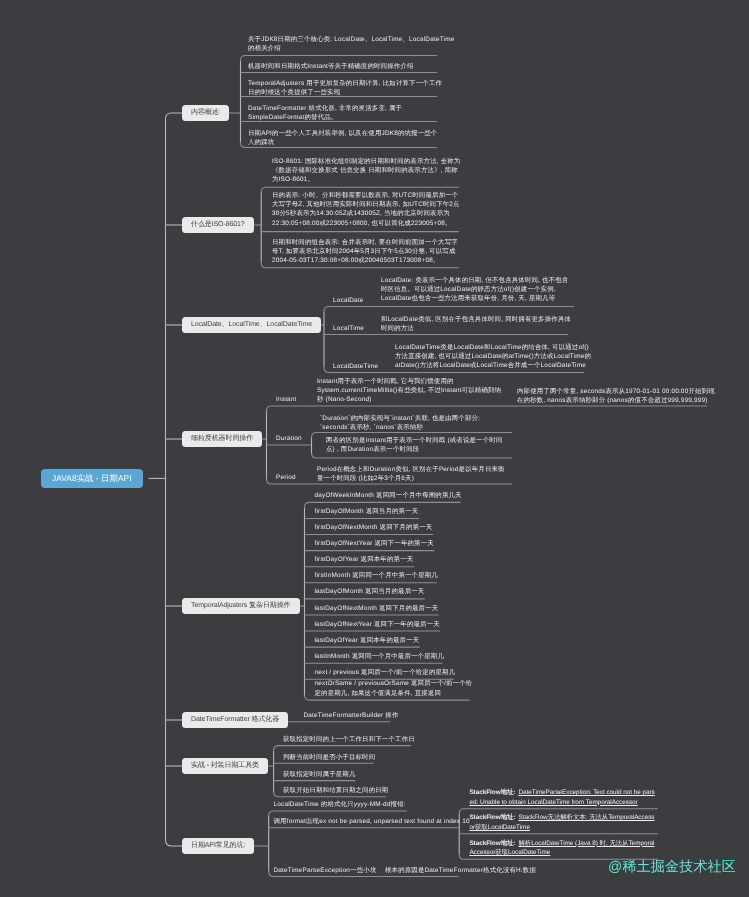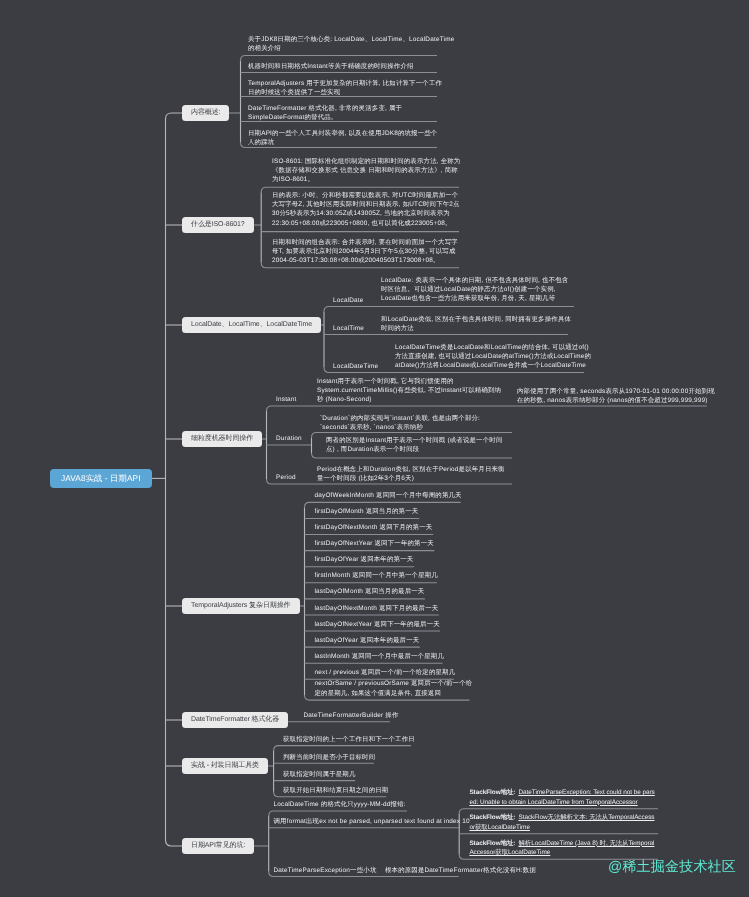--- a/index.html
+++ b/index.html
@@ -97,21 +97,21 @@
 <path d="M 268.7 816 Q 268.7 811 273.7 811 H 406.984375" fill="none" stroke="#8b8e95" stroke-width="1.1"></path>
 <path d="M 268.7 871.5 Q 268.7 876.5 273.7 876.5 H 458.7" fill="none" stroke="#8b8e95" stroke-width="1.1"></path>
 <path d="M 268.7 827.7 H 457.6" fill="none" stroke="#8b8e95" stroke-width="1.1"></path>
 <path d="M 457.6 827.7 H 459.2" fill="none" stroke="#8b8e95" stroke-width="1.1"></path>
 <path d="M 459.2 813.8 V 854.2" fill="none" stroke="#b4b7bd" stroke-width="1.1"></path>
 <path d="M 459.2 813.8 Q 459.2 808.8 464.2 808.8 H 658" fill="none" stroke="#8b8e95" stroke-width="1.1"></path>
 <path d="M 459.2 854.2 Q 459.2 859.2 464.2 859.2 H 658" fill="none" stroke="#8b8e95" stroke-width="1.1"></path>
 <path d="M 459.2 833.8 H 658" fill="none" stroke="#8b8e95" stroke-width="1.1"></path>
 </svg>
 <div class="watermark" style="left:608px;top:858px;">@稀土掘金技术社区</div>
-<div class="node root" style="left:50px;top:469.2px;">JAVA8实战 - 日期API</div>
+<div class="node root" style="left:41px;top:469.2px;">JAVA8实战 - 日期API</div>
 <div class="node pill" style="left:182px;top:104.65px;">内容概述:</div>
 <div class="node pill" style="left:182px;top:216.65px;">什么是ISO-8601?</div>
 <div class="node pill" style="left:182px;top:316.65px;">LocalDate、LocalTime、LocalDateTime</div>
 <div class="node pill" style="left:182px;top:430.65px;">细粒度机器时间操作</div>
 <div class="node pill" style="left:182px;top:597.65px;">TemporalAdjusters 复杂日期操作</div>
 <div class="node pill" style="left:182px;top:711.65px;">DateTimeFormatter 格式化器</div>
 <div class="node pill" style="left:182px;top:757.65px;">实战 - 封装日期工具类</div>
 <div class="node pill" style="left:182px;top:837.65px;">日期API常见的坑:</div>
 <div class="leaf" style="left:248px;top:34.5px;width:212px;">关于JDK8日期的三个核心类: LocalDate、LocalTime、LocalDateTime的相关介绍</div>
 <div class="leaf" style="left:248px;top:61.5px;width:186px;">机器时间和日期格式Instant等关于精确度的时间操作介绍</div>

